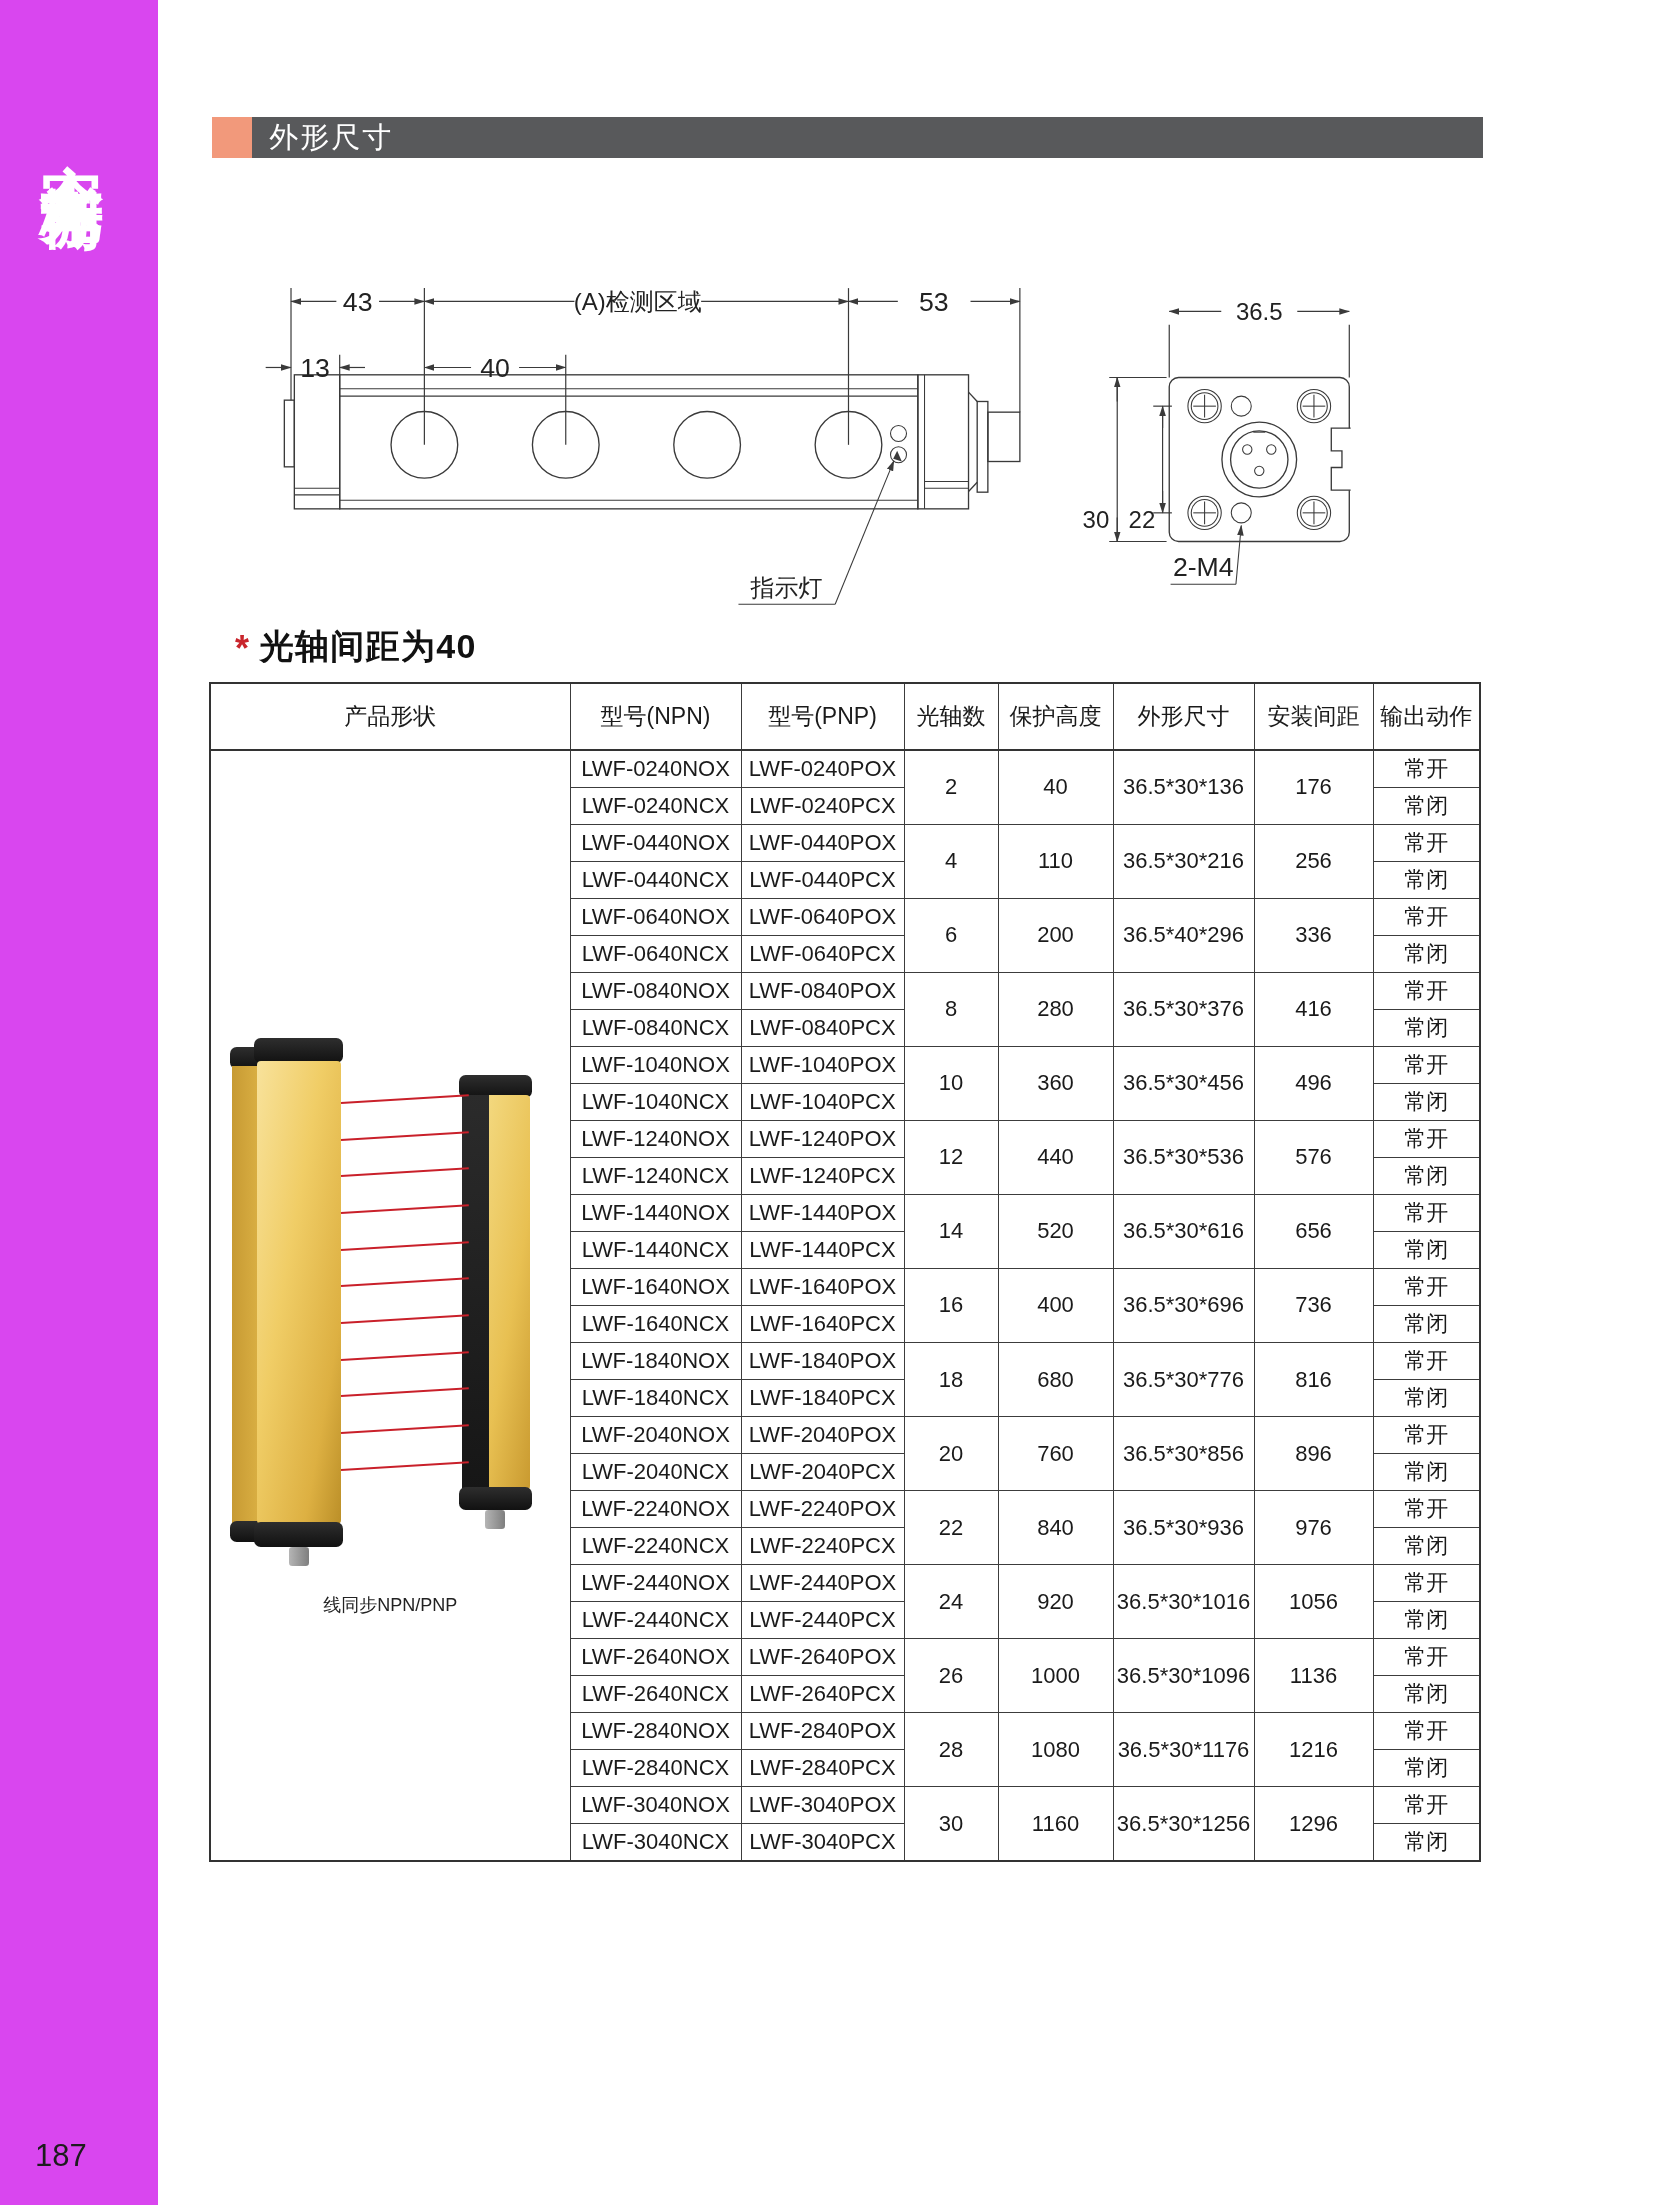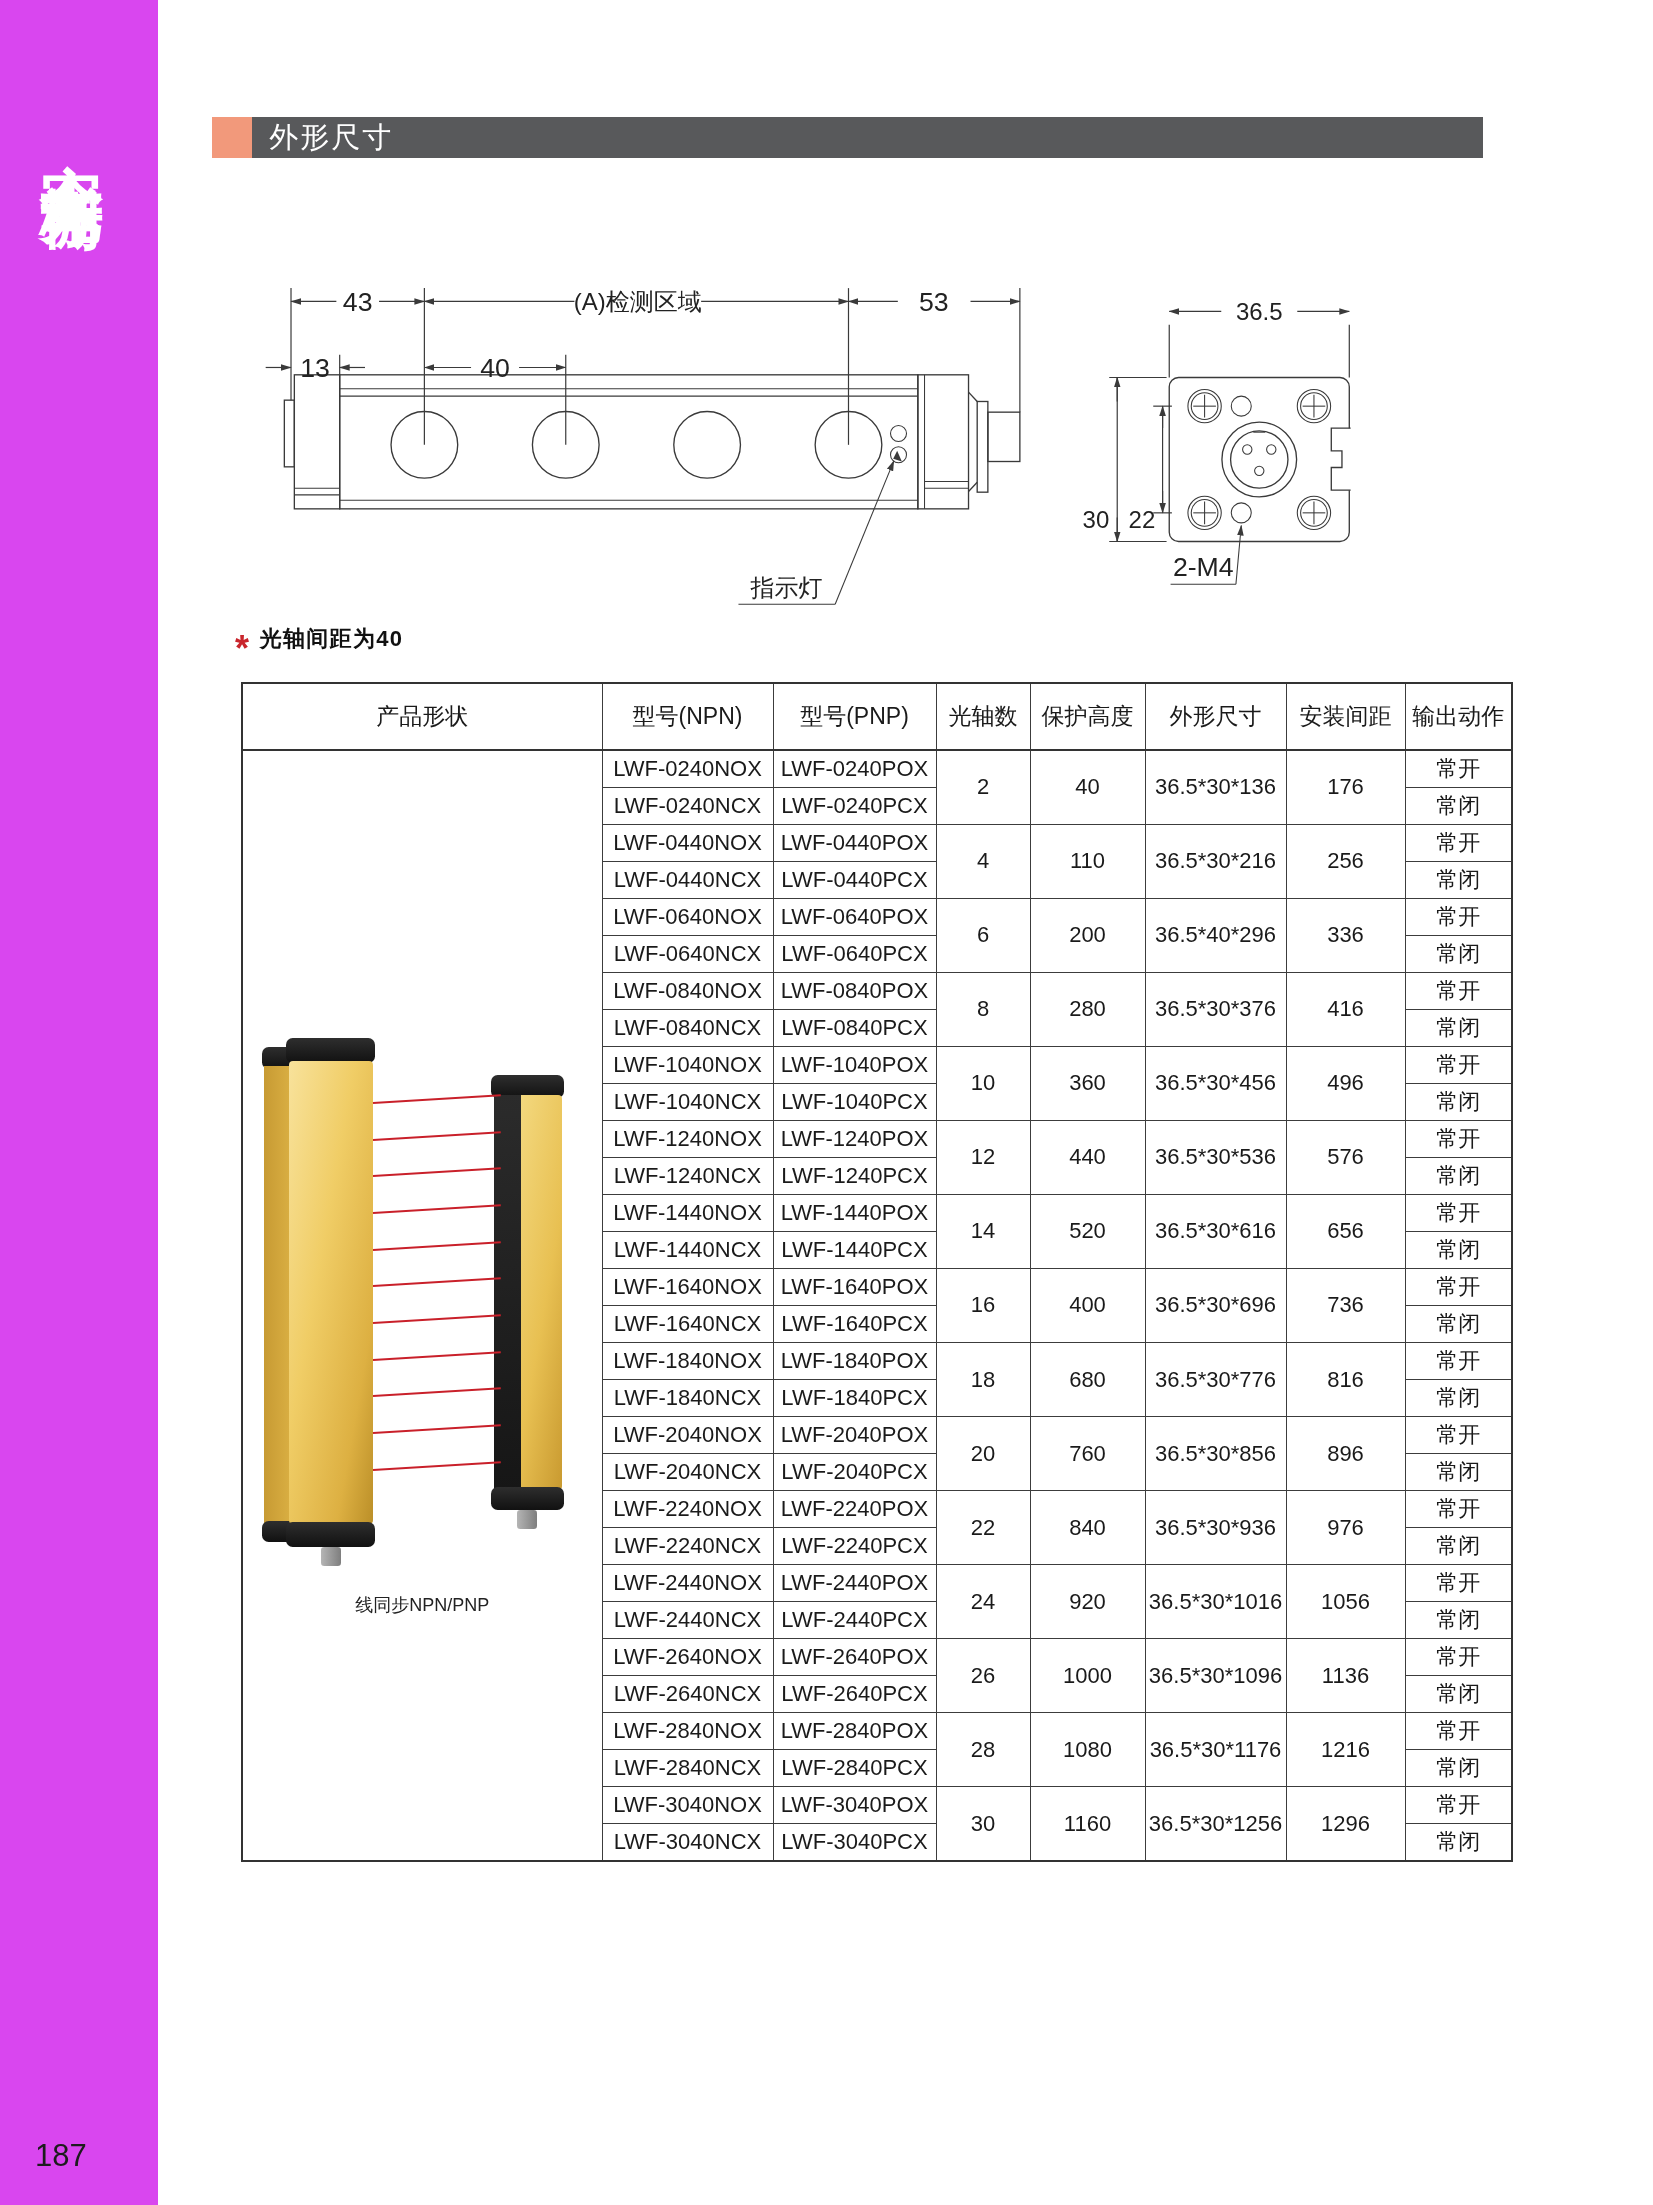--- a/index.html
+++ b/index.html
@@ -14,32 +14,32 @@
   .page-number { position:absolute; left:35px; top:2138px; font-size:31px; color:#1c1c1c; }
 
   
   .section-bar { position:absolute; left:212px; top:117px; height:41px; width:1271px; display:flex; }
   .section-chip { width:40px; height:41px; background:#F2997B; flex:0 0 auto; }
   .section-dark { flex:1; background:#58595B; color:#fff; font-size:29px; line-height:41px; padding-left:17.3px; letter-spacing:2px; }
 
   
   .note { position:absolute; left:235px; top:624px; display:flex; align-items:flex-start; }
   .note-star { color:#C9252C; font-size:36px; font-weight:bold; margin-right:10.7px; transform:translateY(4px); }
-  .note-text { font-size:22px; font-weight:bold; color:#111; letter-spacing:1.3px; }
+  .note-text { font-size:34px; font-weight:bold; color:#111; letter-spacing:1.3px; }
 
   
   .drawing-svg { position:absolute; left:253px; top:280px; }
   svg .ln { stroke:#3a3a3a; stroke-width:2; fill:none; }
   svg .thin { stroke:#3a3a3a; stroke-width:1.6; fill:none; }
   svg .dim { stroke:#3a3a3a; stroke-width:1.8; fill:none; }
   svg text { fill:#222; font-size:40px; text-anchor:middle; font-family:"Liberation Sans","DejaVu Sans",sans-serif; }
   svg text.sm { font-size:36px; }
 
   
-  .spec-table { position:absolute; left:241px; top:682px; width:1271px; height:1180px;
+  .spec-table { position:absolute; left:209px; top:682px; width:1271px; height:1180px;
     border-collapse:collapse; table-layout:fixed; font-size:22px; color:#1a1a1a;border-radius:25px; }
   .spec-table th, .spec-table td { border:1.3px solid #3c3c3c; text-align:center; vertical-align:middle;
     padding:0; font-weight:normal; overflow:hidden; }
   .spec-table { border:2px solid #333; }
   .spec-table thead th { height:67px; font-size:23px; border-bottom:2px solid #333; }
   .spec-table tbody tr { height:37px; }
   .product-cell { position:relative; background:#fff; }
 
   
   .illus { position:absolute; left:18.7px; top:287px; width:323px; height:528px; }

